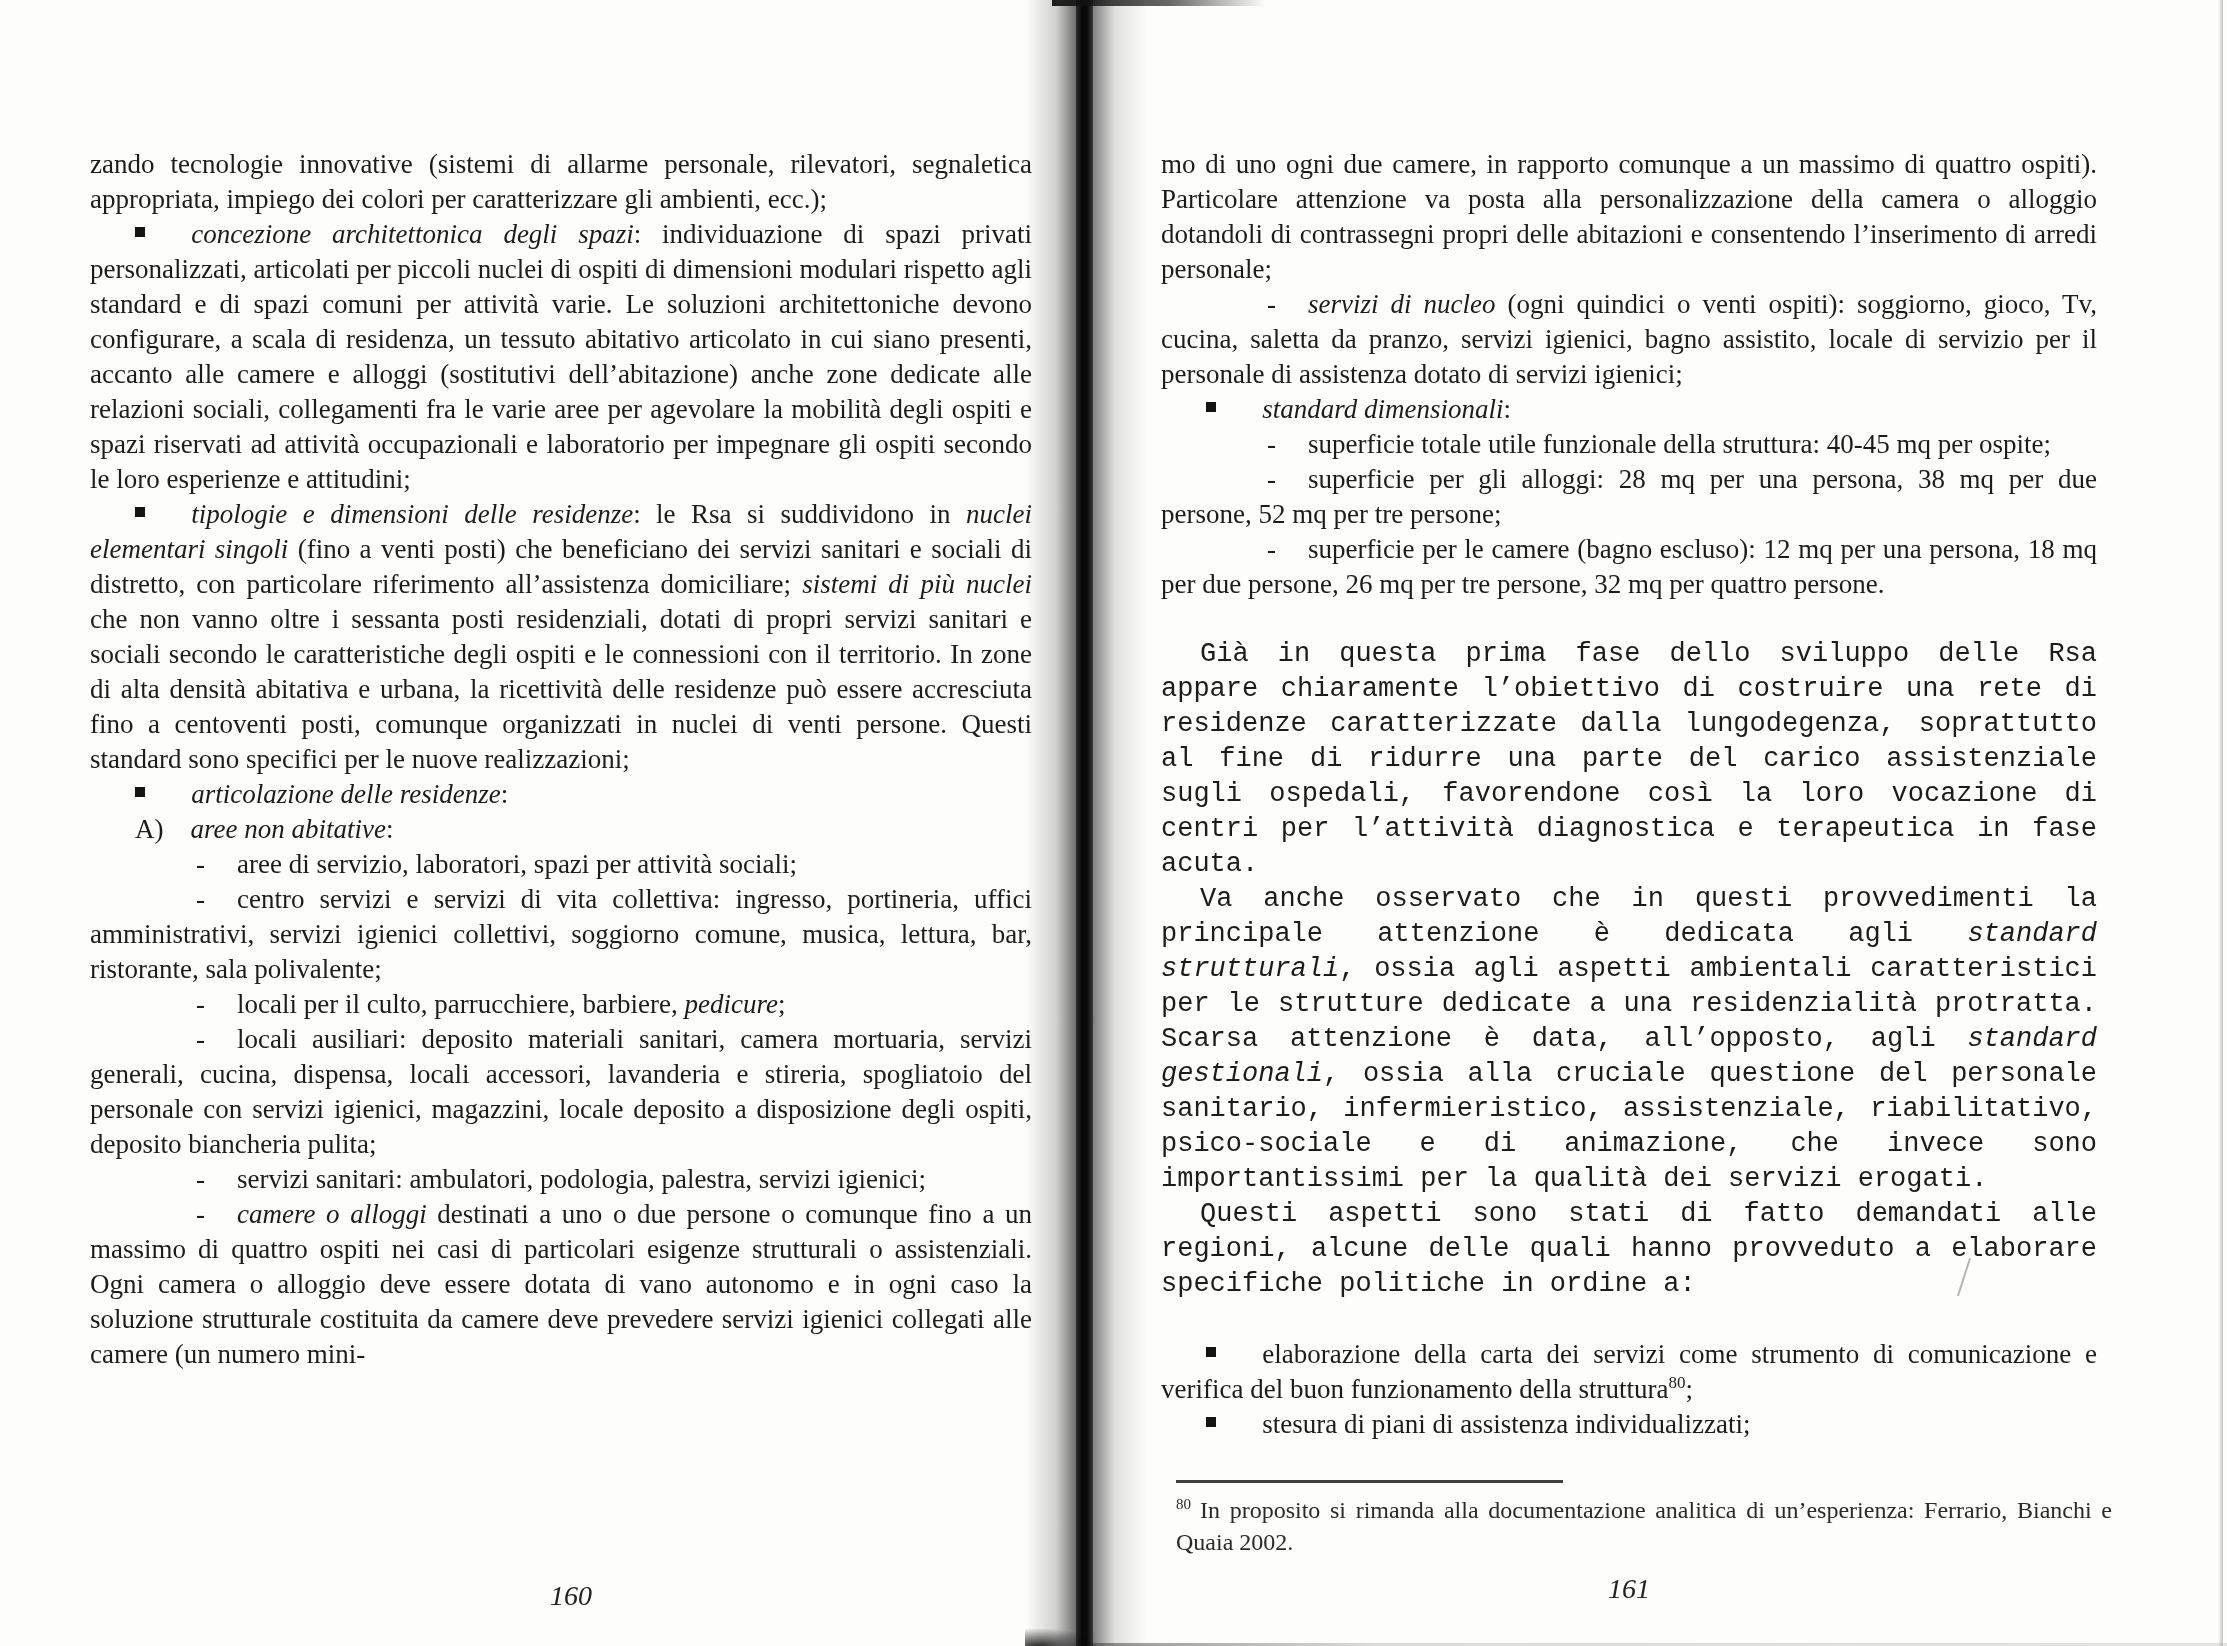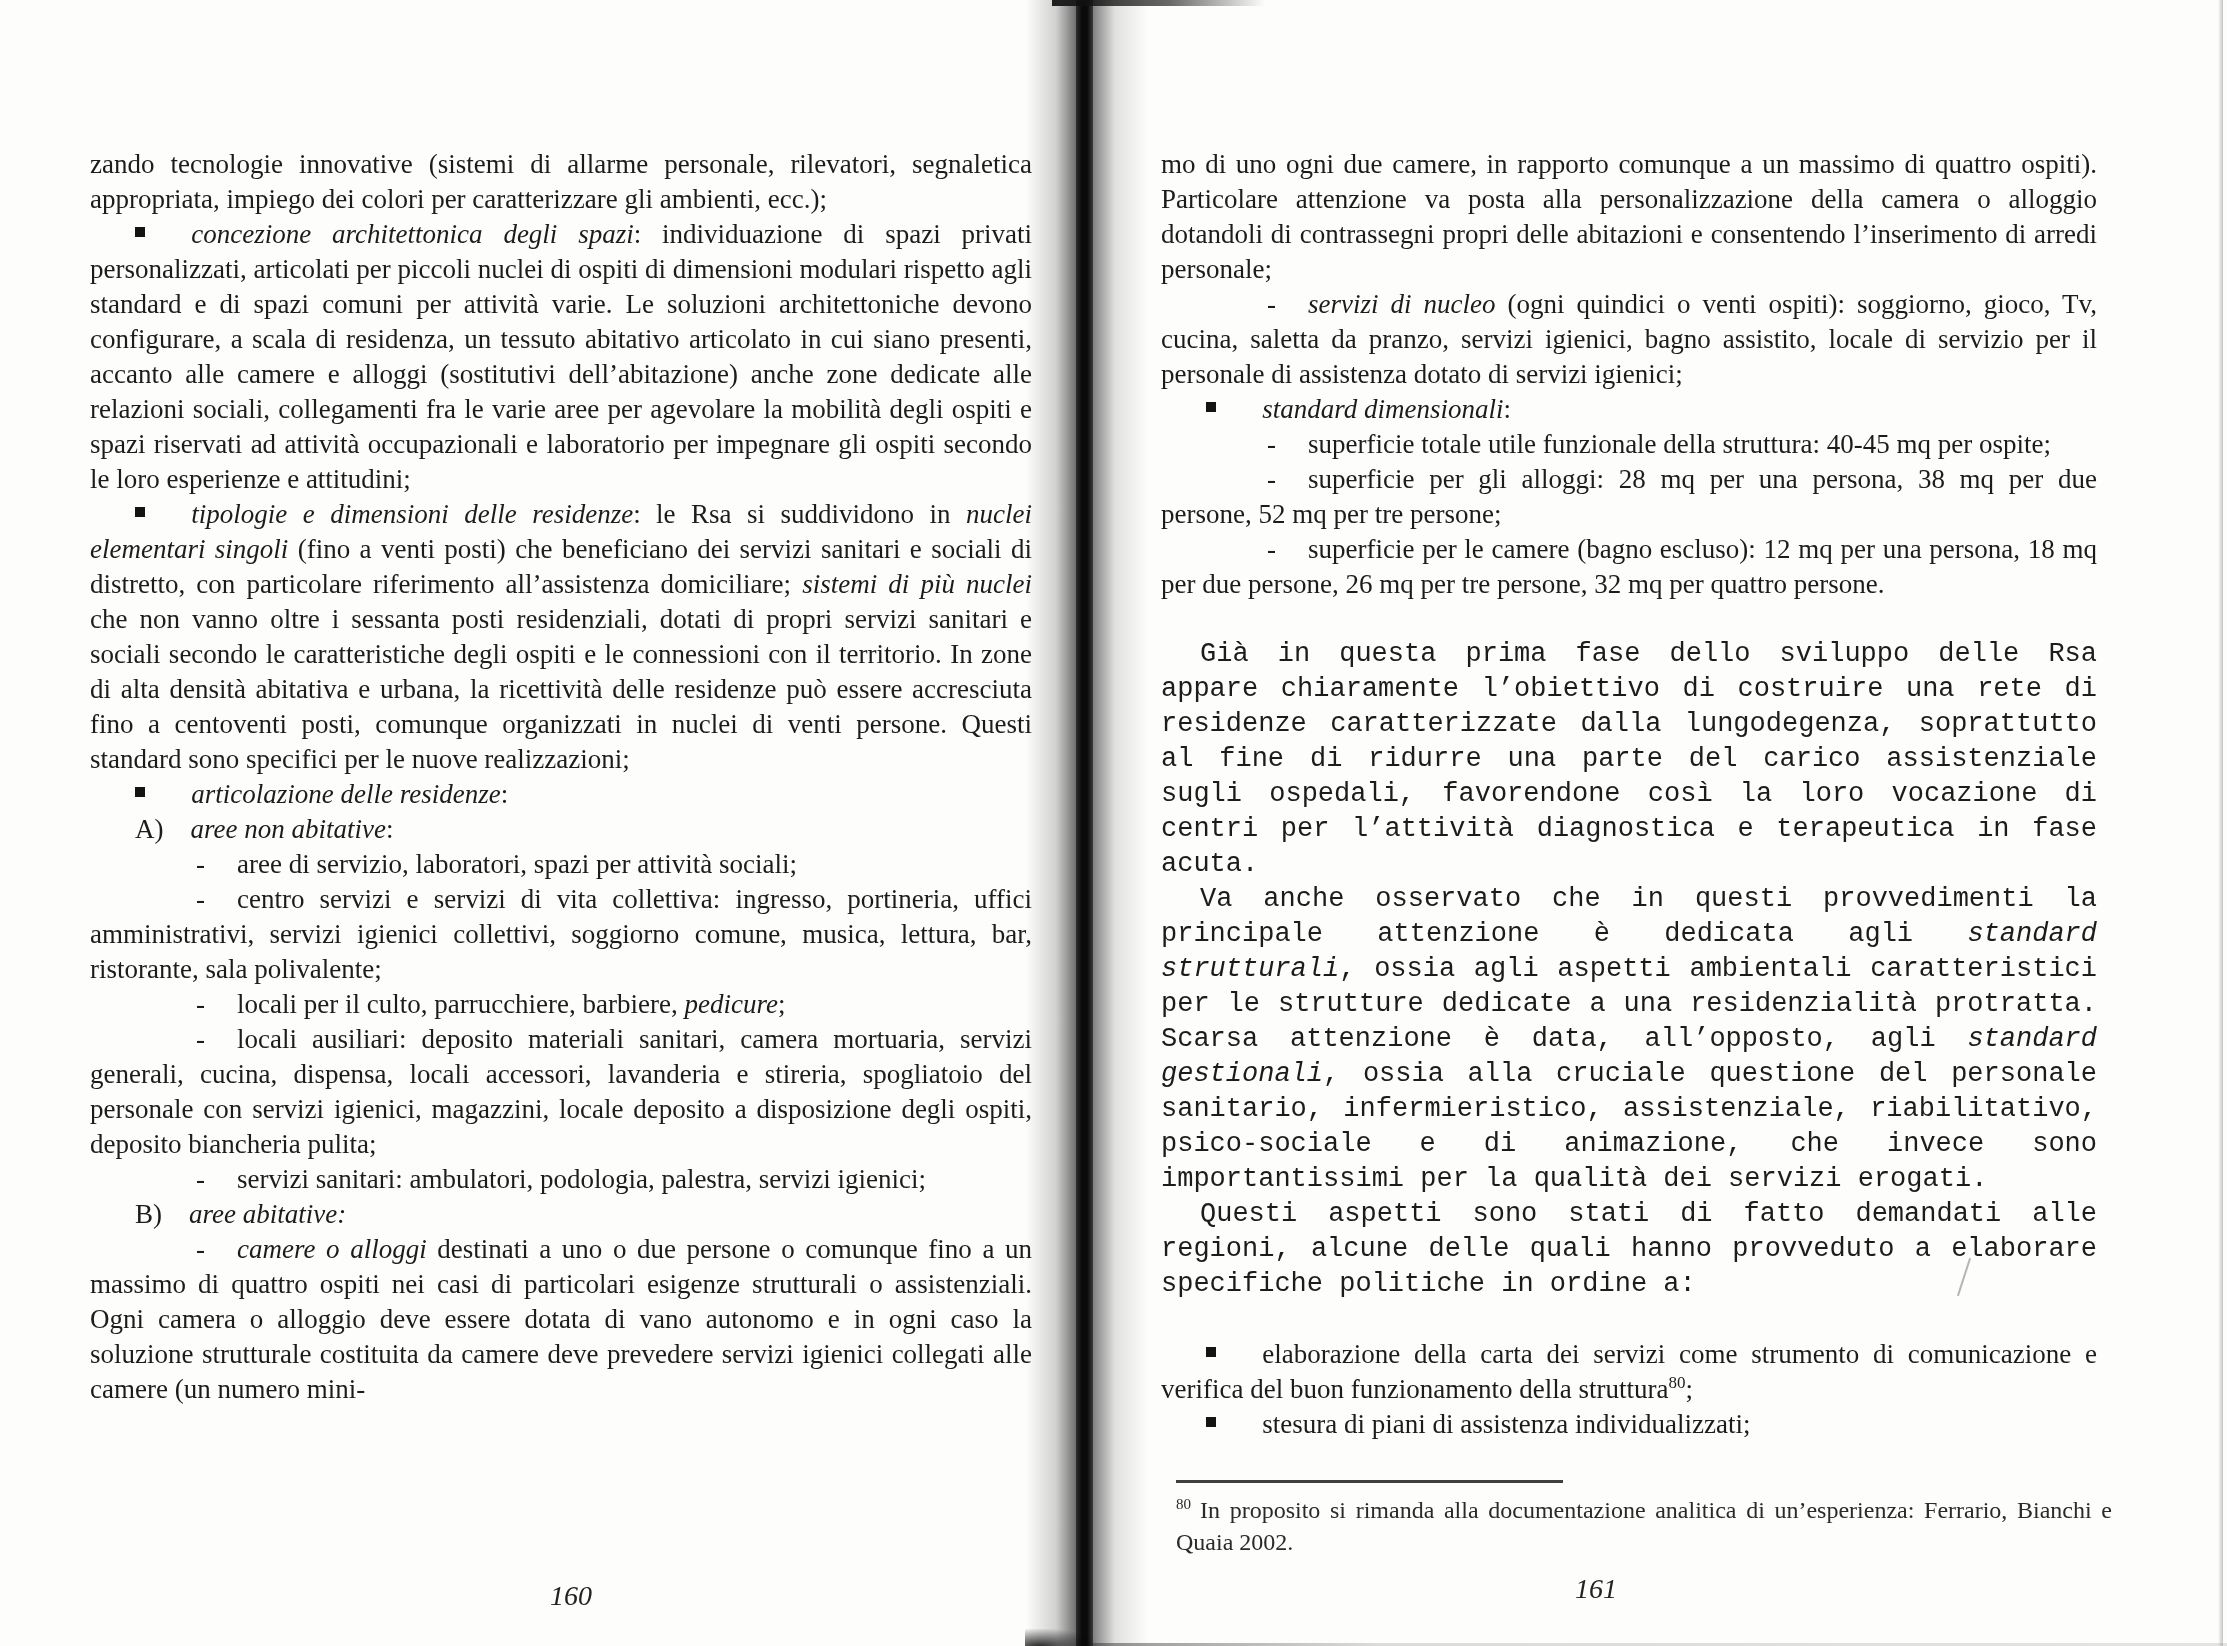--- a/index.html
+++ b/index.html
@@ -35,21 +35,21 @@
   .mg-l{display:inline-block;width:27px;}
   .sup{font-size:17px;vertical-align:super;line-height:0;}
   .pagenum{
     position:absolute;
     font-size:28px;
     font-style:italic;
     text-align:center;
     color:#222;
   }
   #pagenum-left{left:100px;width:942px;top:1580px;}
-  #pagenum-right{left:1128px;width:936px;top:1573px;}
+  #pagenum-right{left:1161px;width:936px;top:1573px;}
   .footnote{position:absolute;left:1176px;top:1480px;width:936px;}
   .fn-rule{width:387px;height:2.6px;background:#3f3f3f;margin:0 0 11.6px 0;}
   .fn-text{font-size:24px;line-height:32px;text-align:justify;color:#2a2a2a;}
   .fn-sup{font-size:15px;vertical-align:super;line-height:0;margin-right:9px;}
   
   .fold-shadow-left{position:absolute;left:1026px;top:0;width:50px;height:100%;
     background:linear-gradient(to right, rgba(130,130,130,0), rgba(125,125,125,0.35) 60%, rgba(75,75,75,0.8));}
   .fold-core{position:absolute;left:1076px;top:0;width:17px;height:100%;
     background:linear-gradient(to right,#2e2e2e,#0a0a0a 35%,#0a0a0a 65%,#3a3a3a);}
   .fold-shadow-right{position:absolute;left:1093px;top:0;width:55px;height:100%;
@@ -74,21 +74,20 @@
       <p class="plain"><span>zando tecnologie innovative (sistemi di allarme personale, rilevatori, segnaletica appropriata, impiego dei colori per caratterizzare gli ambienti, ecc.);</span></p>
       <p class="bullet"><span class="sq"></span><span class="mg-b"></span><span class="it">concezione architettonica degli spazi</span><span>: individuazione di spazi privati personalizzati, articolati per piccoli nuclei di ospiti di dimensioni modulari rispetto agli standard e di spazi comuni per attività varie. Le soluzioni architettoniche devono configurare, a scala di residenza, un tessuto abitativo articolato in cui siano presenti, accanto alle camere e alloggi (sostitutivi dell’abitazione) anche zone dedicate alle relazioni sociali, collegamenti fra le varie aree per agevolare la mobilità degli ospiti e spazi riservati ad attività occupazionali e laboratorio per impegnare gli ospiti secondo le loro esperienze e attitudini;</span></p>
       <p class="bullet"><span class="sq"></span><span class="mg-b"></span><span class="it">tipologie e dimensioni delle residenze</span><span>: le Rsa si suddividono in </span><span class="it">nuclei elementari singoli</span><span> (fino a venti posti) che beneficiano dei servizi sanitari e sociali di distretto, con particolare riferimento all’assistenza domiciliare; </span><span class="it">sistemi di più nuclei</span><span> che non vanno oltre i sessanta posti residenziali, dotati di propri servizi sanitari e sociali secondo le caratteristiche degli ospiti e le connessioni con il territorio. In zone di alta densità abitativa e urbana, la ricettività delle residenze può essere accresciuta fino a centoventi posti, comunque organizzati in nuclei di venti persone. Questi standard sono specifici per le nuove realizzazioni;</span></p>
       <p class="bullet"><span class="sq"></span><span class="mg-b"></span><span class="it">articolazione delle residenze</span><span>:</span></p>
       <p class="letter"><span>A)</span><span class="mg-l"></span><span class="it">aree non abitative</span><span>:</span></p>
       <p class="dash"><span>-</span><span class="mg-d"></span><span>aree di servizio, laboratori, spazi per attività sociali;</span></p>
       <p class="dash"><span>-</span><span class="mg-d"></span><span>centro servizi e servizi di vita collettiva: ingresso, portineria, uffici amministrativi, servizi igienici collettivi, soggiorno comune, musica, lettura, bar, ristorante, sala polivalente;</span></p>
       <p class="dash"><span>-</span><span class="mg-d"></span><span>locali per il culto, parrucchiere, barbiere, </span><span class="it">pedicure</span><span>;</span></p>
       <p class="dash"><span>-</span><span class="mg-d"></span><span>locali ausiliari: deposito materiali sanitari, camera mortuaria, servizi generali, cucina, dispensa, locali accessori, lavanderia e stireria, spogliatoio del personale con servizi igienici, magazzini, locale deposito a disposizione degli ospiti, deposito biancheria pulita;</span></p>
       <p class="dash"><span>-</span><span class="mg-d"></span><span>servizi sanitari: ambulatori, podologia, palestra, servizi igienici;</span></p>
-      <p class="letter"><span>B)</span><span class="mg-l"></span><span class="it">aree abitative:</span></p>
       <p class="dash"><span>-</span><span class="mg-d"></span><span class="it">camere o alloggi</span><span> destinati a uno o due persone o comunque fino a un massimo di quattro ospiti nei casi di particolari esigenze strutturali o assistenziali. Ogni camera o alloggio deve essere dotata di vano autonomo e in ogni caso la soluzione strutturale costituita da camere deve prevedere servizi igienici collegati alle camere (un numero mini-</span></p>
     </div>
 
   <div id="right-col" class="page-text">
       <p class="plain"><span>mo di uno ogni due camere, in rapporto comunque a un massimo di quattro ospiti). Particolare attenzione va posta alla personalizzazione della camera o alloggio dotandoli di contrassegni propri delle abitazioni e consentendo l’inserimento di arredi personale;</span></p>
       <p class="dash"><span>-</span><span class="mg-d"></span><span class="it">servizi di nucleo</span><span> (ogni quindici o venti ospiti): soggiorno, gioco, Tv, cucina, saletta da pranzo, servizi igienici, bagno assistito, locale di servizio per il personale di assistenza dotato di servizi igienici;</span></p>
       <p class="bullet"><span class="sq"></span><span class="mg-b"></span><span class="it">standard dimensionali</span><span>:</span></p>
       <p class="dash"><span>-</span><span class="mg-d"></span><span>superficie totale utile funzionale della struttura: 40-45 mq per ospite;</span></p>
       <p class="dash"><span>-</span><span class="mg-d"></span><span>superficie per gli alloggi: 28 mq per una persona, 38 mq per due persone, 52 mq per tre persone;</span></p>
       <p class="dash"><span>-</span><span class="mg-d"></span><span>superficie per le camere (bagno escluso): 12 mq per una persona, 18 mq per due persone, 26 mq per tre persone, 32 mq per quattro persone.</span></p>

